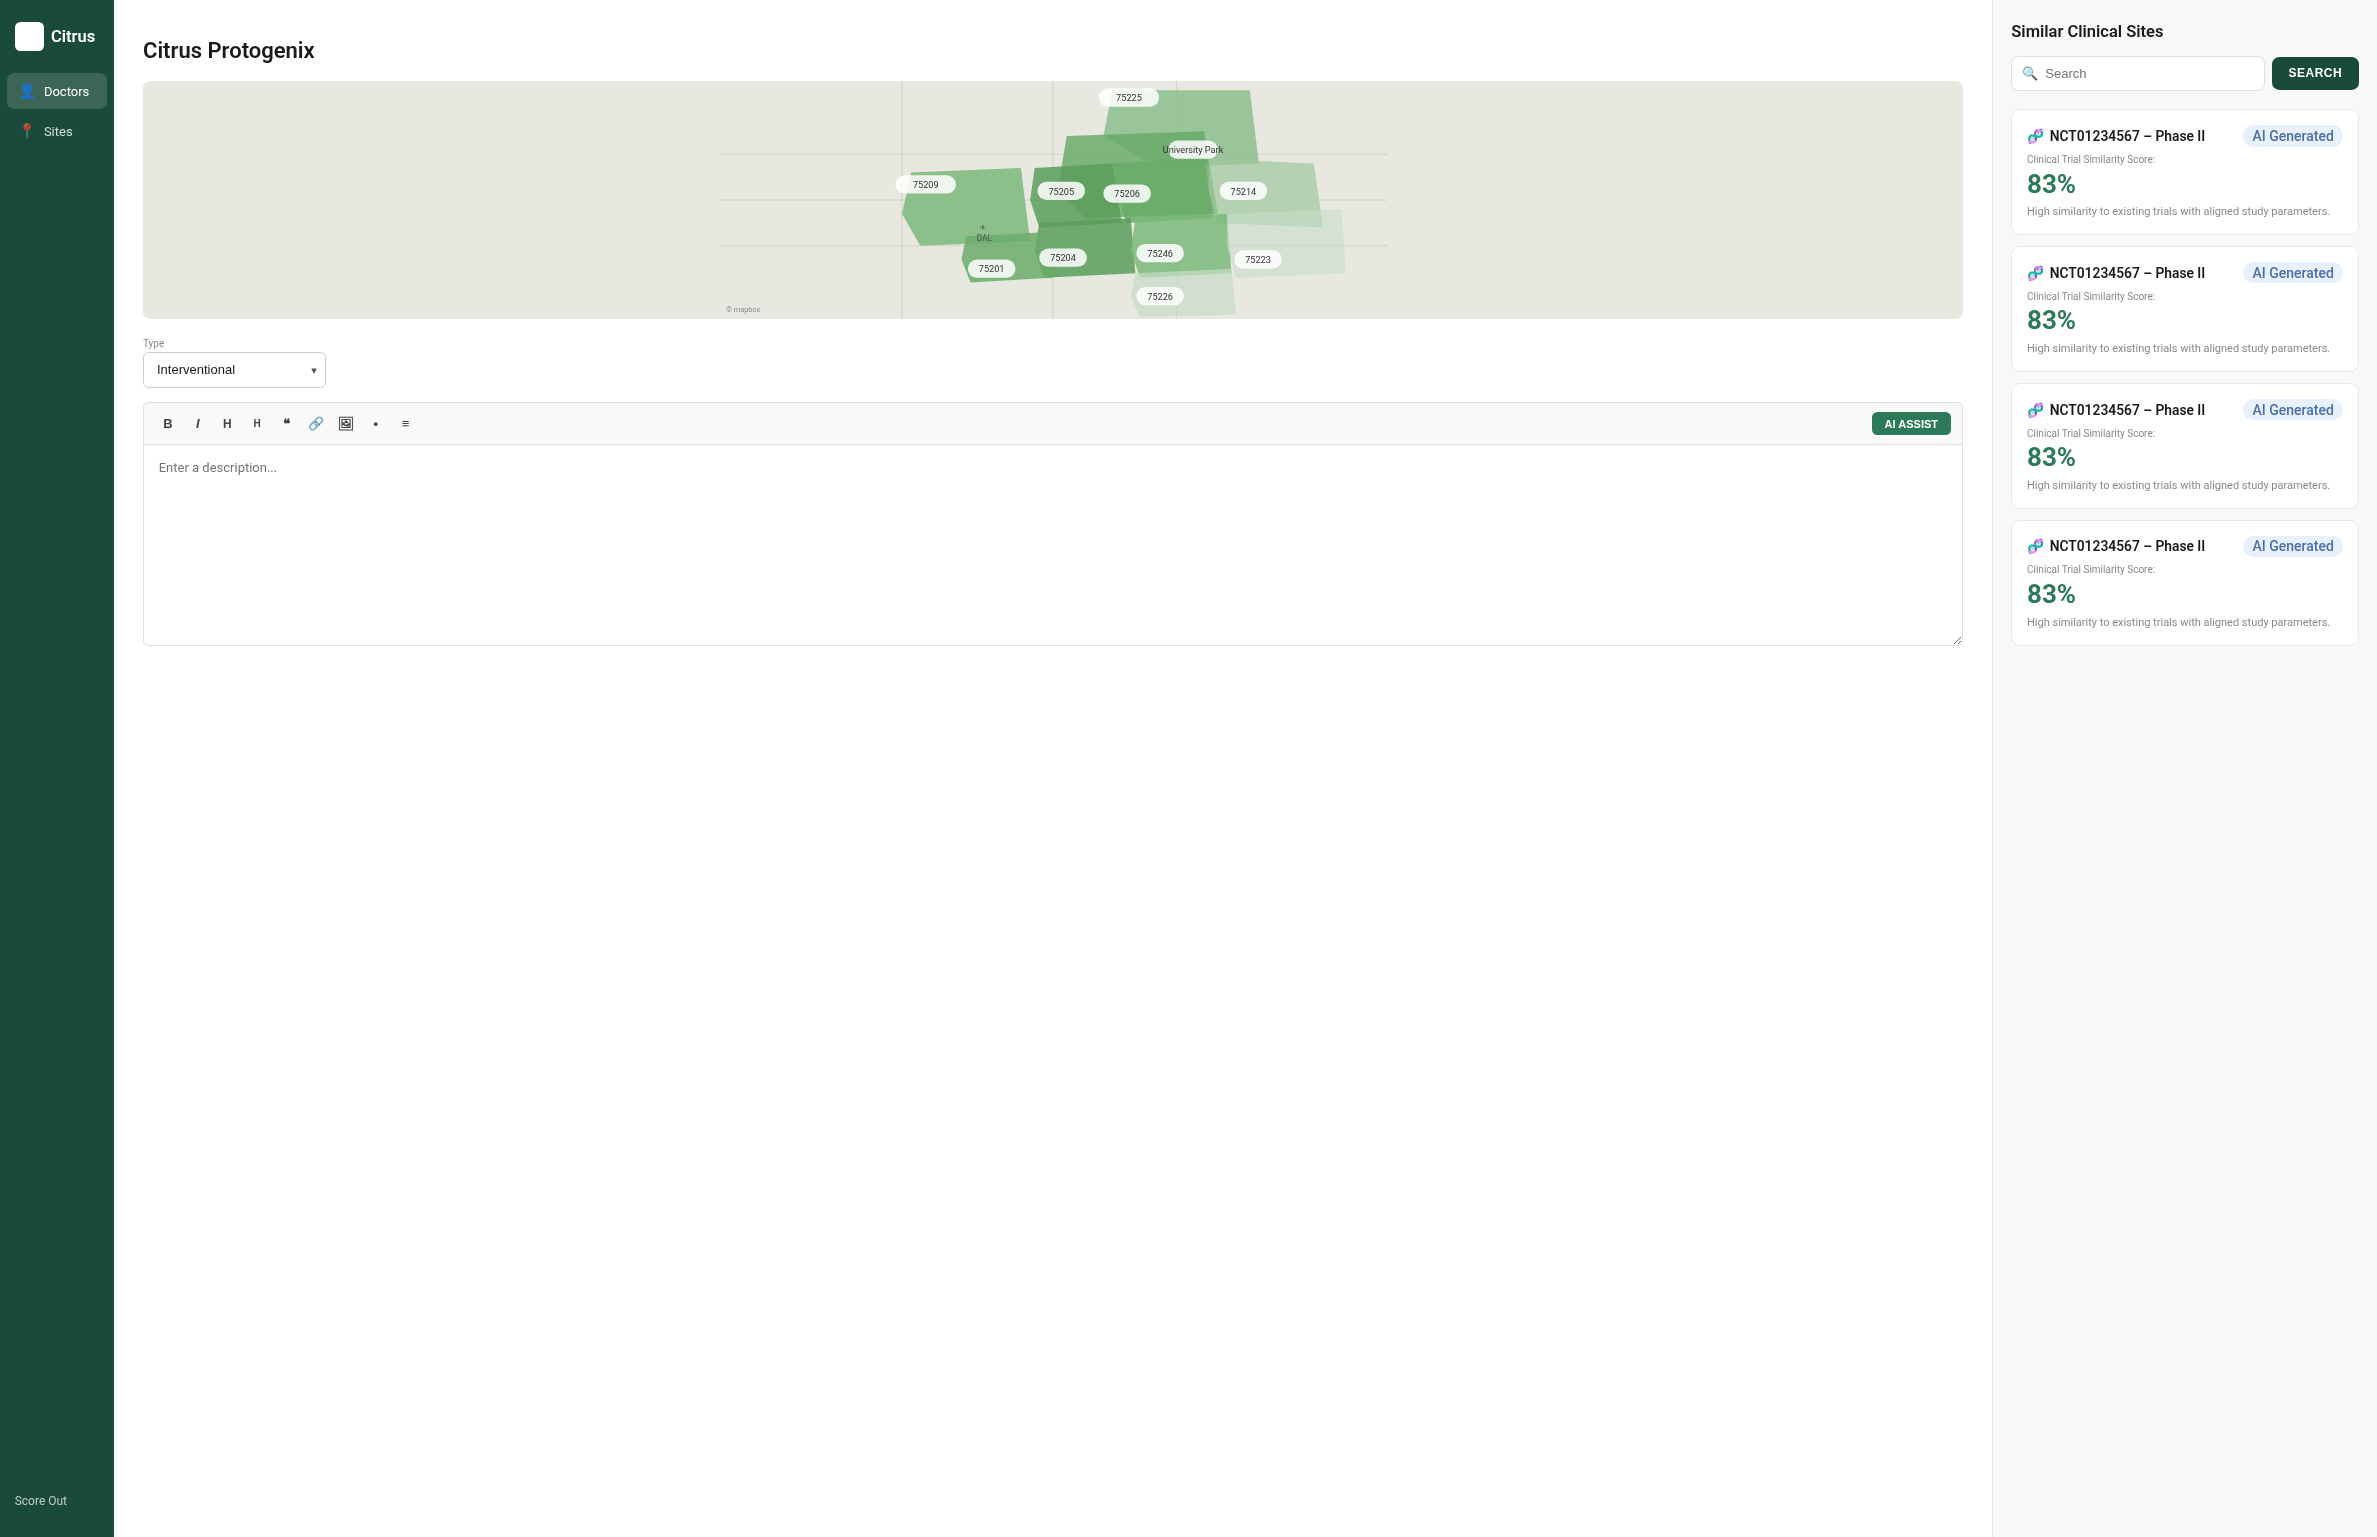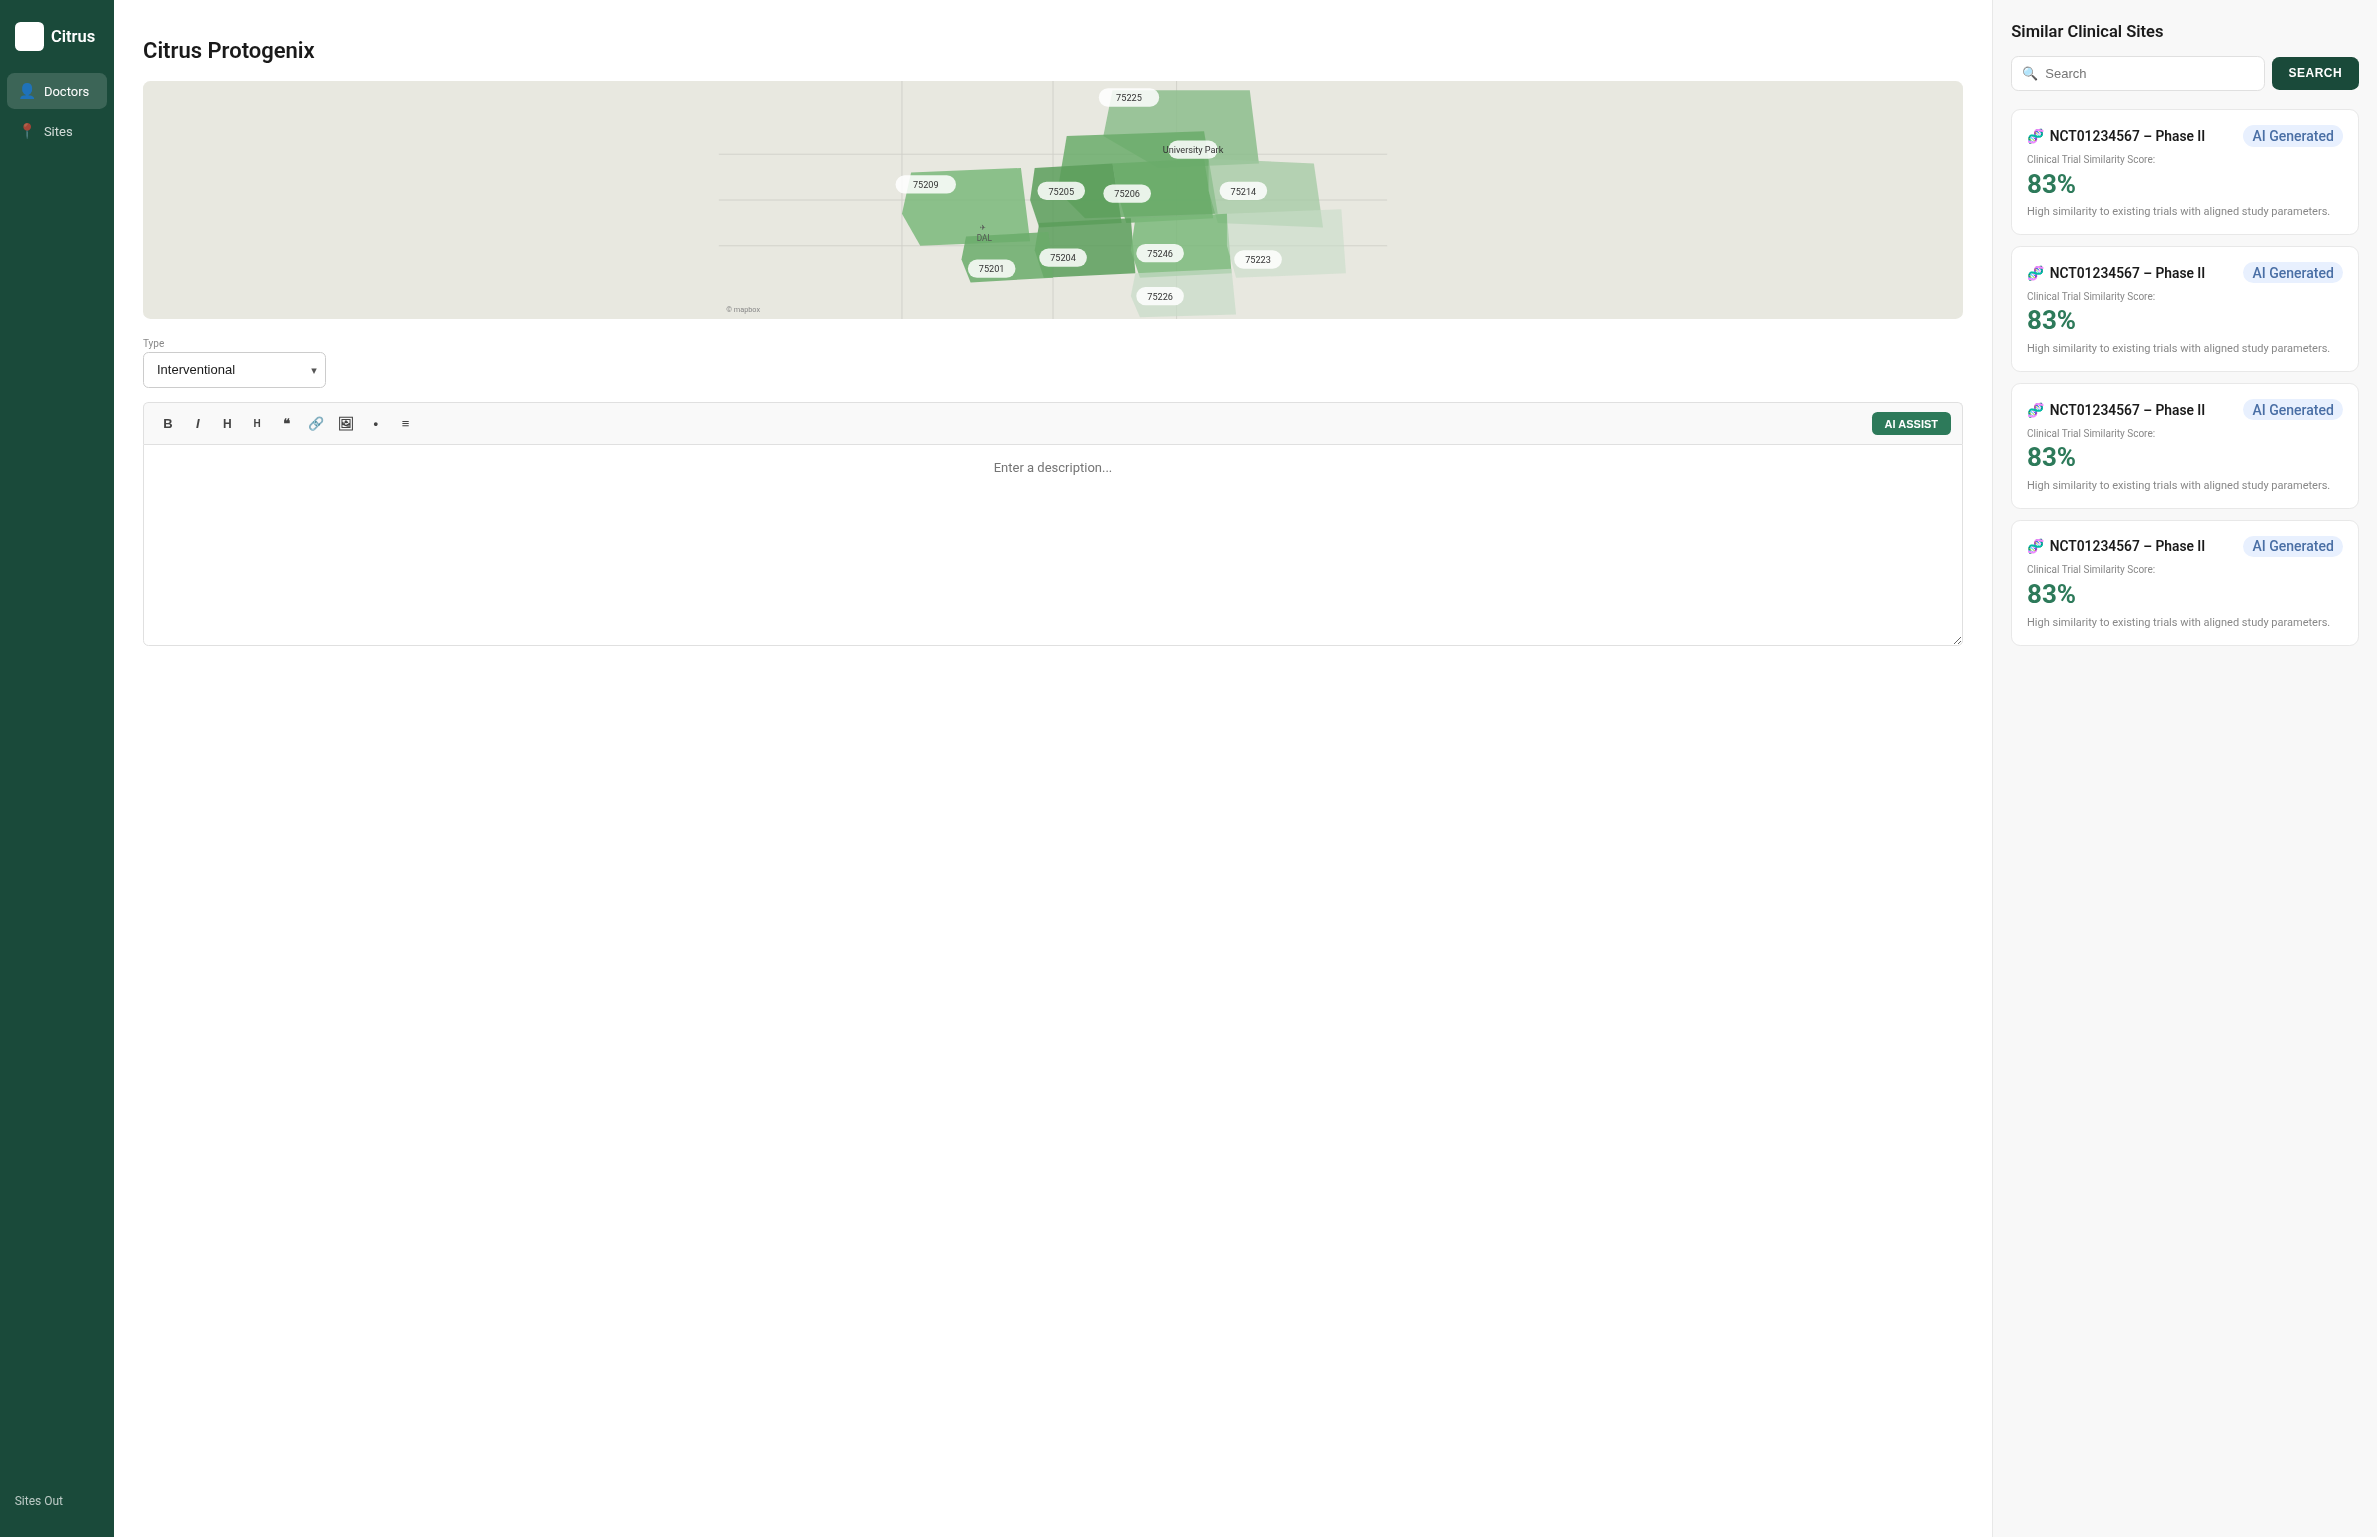--- a/index.html
+++ b/index.html
@@ -211,21 +211,20 @@
       width: 100%;
       min-height: 202px;
       border: 0.9px solid #e0e0e0;
       border-radius: 0 0 5.5px 5.5px;
       padding: 14.7px;
       font-size: 13px;
       color: #999;
       resize: vertical;
       outline: none;
       font-family: inherit;
-      text-align: center;
     }
 
     
     .right-panel {
       width: 385px;
       background: #f8f8f8;
       border-left: 0.9px solid #e8e8e8;
       padding: 22px 18.3px;
       overflow-y: auto;
       flex-shrink: 0;
@@ -335,21 +334,21 @@
   <nav class="sidebar-nav">
     <div class="sidebar-item active">
       <span class="sidebar-item-icon">👤</span>
       <span>Doctors</span>
     </div>
     <div class="sidebar-item">
       <span class="sidebar-item-icon">📍</span>
       <span>Sites</span>
     </div>
   </nav>
-  <div class="sidebar-bottom">Sites Out</div>
+  <div class="sidebar-bottom">Score Out</div>
 </div>
 
 <div class="main">
 
   <div class="center-panel">
     <h1 class="page-title">Citrus Protogenix</h1>
 
 
     <div class="map-container">
       <svg class="map-svg" viewBox="0 0 730 260" xmlns="http://www.w3.org/2000/svg">

